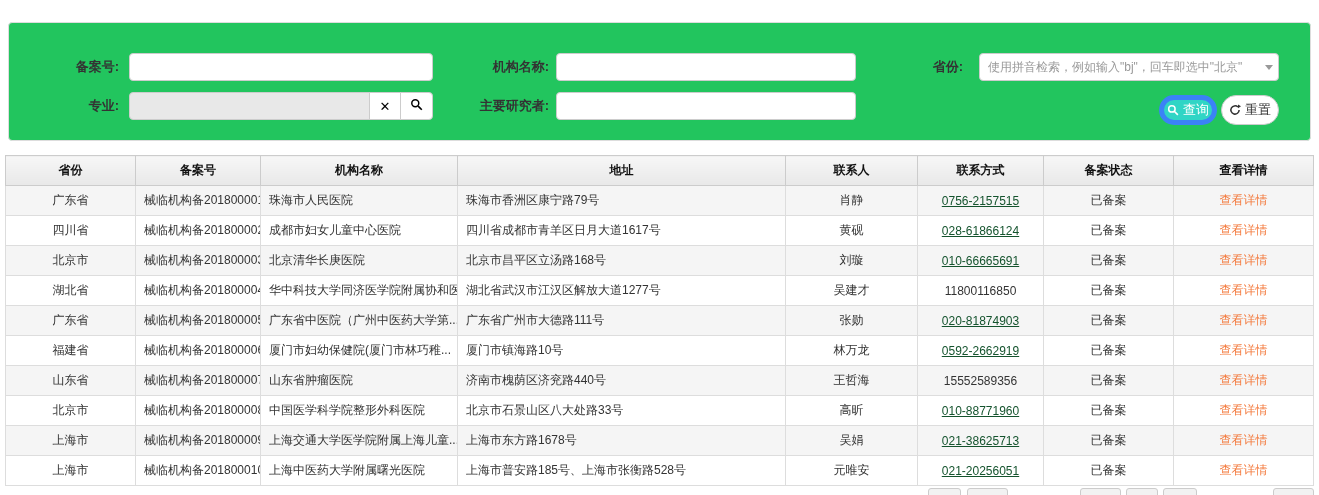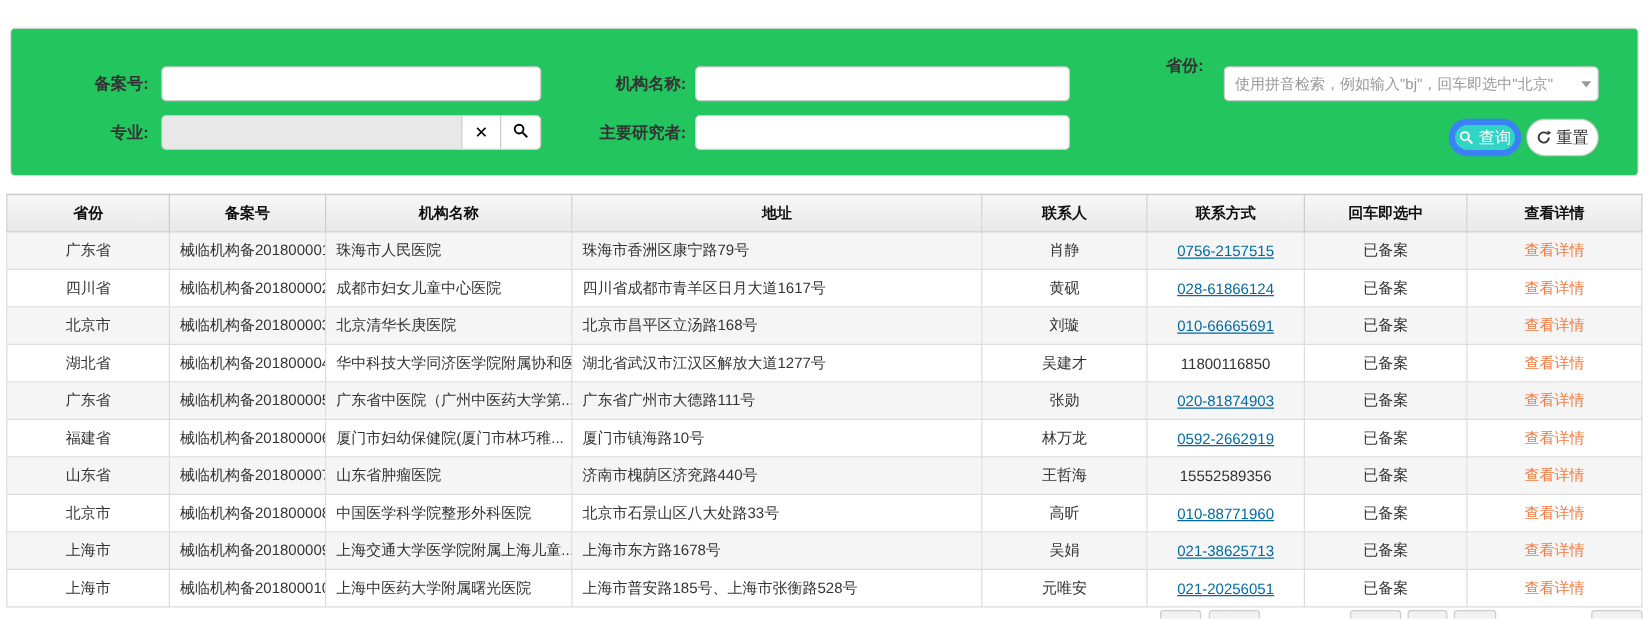--- a/index.html
+++ b/index.html
@@ -68,21 +68,21 @@
     padding: 0 6px; overflow: hidden; white-space: nowrap;
   }
   table.grid td {
     height: 30px; font-size: 12px; color: #333;
     border: 1px solid #ddd; padding: 0 8px;
     overflow: hidden; white-space: nowrap; background: #fff;
   }
   table.grid tr.odd td { background: #f5f5f5; }
   td.c { text-align: center; }
   td.l { text-align: left; }
-  a.phone { color: #0369a1; text-decoration: underline; cursor: pointer; }
+  a.phone { color: #14532d; text-decoration: underline; cursor: pointer; }
   span.phone-plain { color: #333; }
   a.detail { color: #f47a3d; text-decoration: none; cursor: pointer; }
   
   .pag {
     position: absolute; top: 488px; height: 14px;
     background: #f2f2f2; border: 1px solid #ccc;
     border-radius: 3px 3px 0 0;
   }
 </style>
 </head>
@@ -108,21 +108,21 @@
         </svg>
       </span>
     </div>
 
     <div class="flabel" style="left:432px; top:30px; width:108px;">机构名称:</div>
     <input class="txt" style="left: 547px; top: 30px; width: 300px;" value="">
 
     <div class="flabel" style="left:432px; top:69px; width:108px;">主要研究者:</div>
     <input class="txt" style="left: 547px; top: 69px; width: 300px;" value="">
 
-    <div class="flabel" style="left:872px; top:16px; width:82px;">省份:</div>
+    <div class="flabel" style="left:872px; top:30px; width:82px;">省份:</div>
     <input class="txt" style="left: 970px; top: 30px; width: 300px; padding-right: 20px;" placeholder="使用拼音检索，例如输入&quot;bj&quot;，回车即选中&quot;北京&quot;">
     <div class="select-caret" style="left:1256px; top:42px;"></div>
 
     <button class="btn btn-query" style="left:1150px; top:72px; width:58px;">
       <span style="display:flex;">
         <svg width="12" height="12" viewBox="0 0 16 16">
           <circle cx="6.5" cy="6.5" r="4.3" fill="none" stroke="#fff" stroke-width="2"></circle>
           <line x1="10" y1="10" x2="14.5" y2="14.5" stroke="#fff" stroke-width="2.2"></line>
         </svg>
       </span>
@@ -151,21 +151,21 @@
         <col style="width:140px">
     </colgroup>
     <thead>
       <tr>
         <th>省份</th>
         <th>备案号</th>
         <th>机构名称</th>
         <th>地址</th>
         <th>联系人</th>
         <th>联系方式</th>
-        <th>回车即选中</th>
+        <th>备案状态</th>
         <th>查看详情</th>
       </tr>
     </thead>
     <tbody>
         <tr class="odd">
           <td class="c">广东省</td>
           <td class="c">械临机构备201800001</td>
           <td class="l">珠海市人民医院</td>
           <td class="l">珠海市香洲区康宁路79号</td>
           <td class="c">肖静</td>

